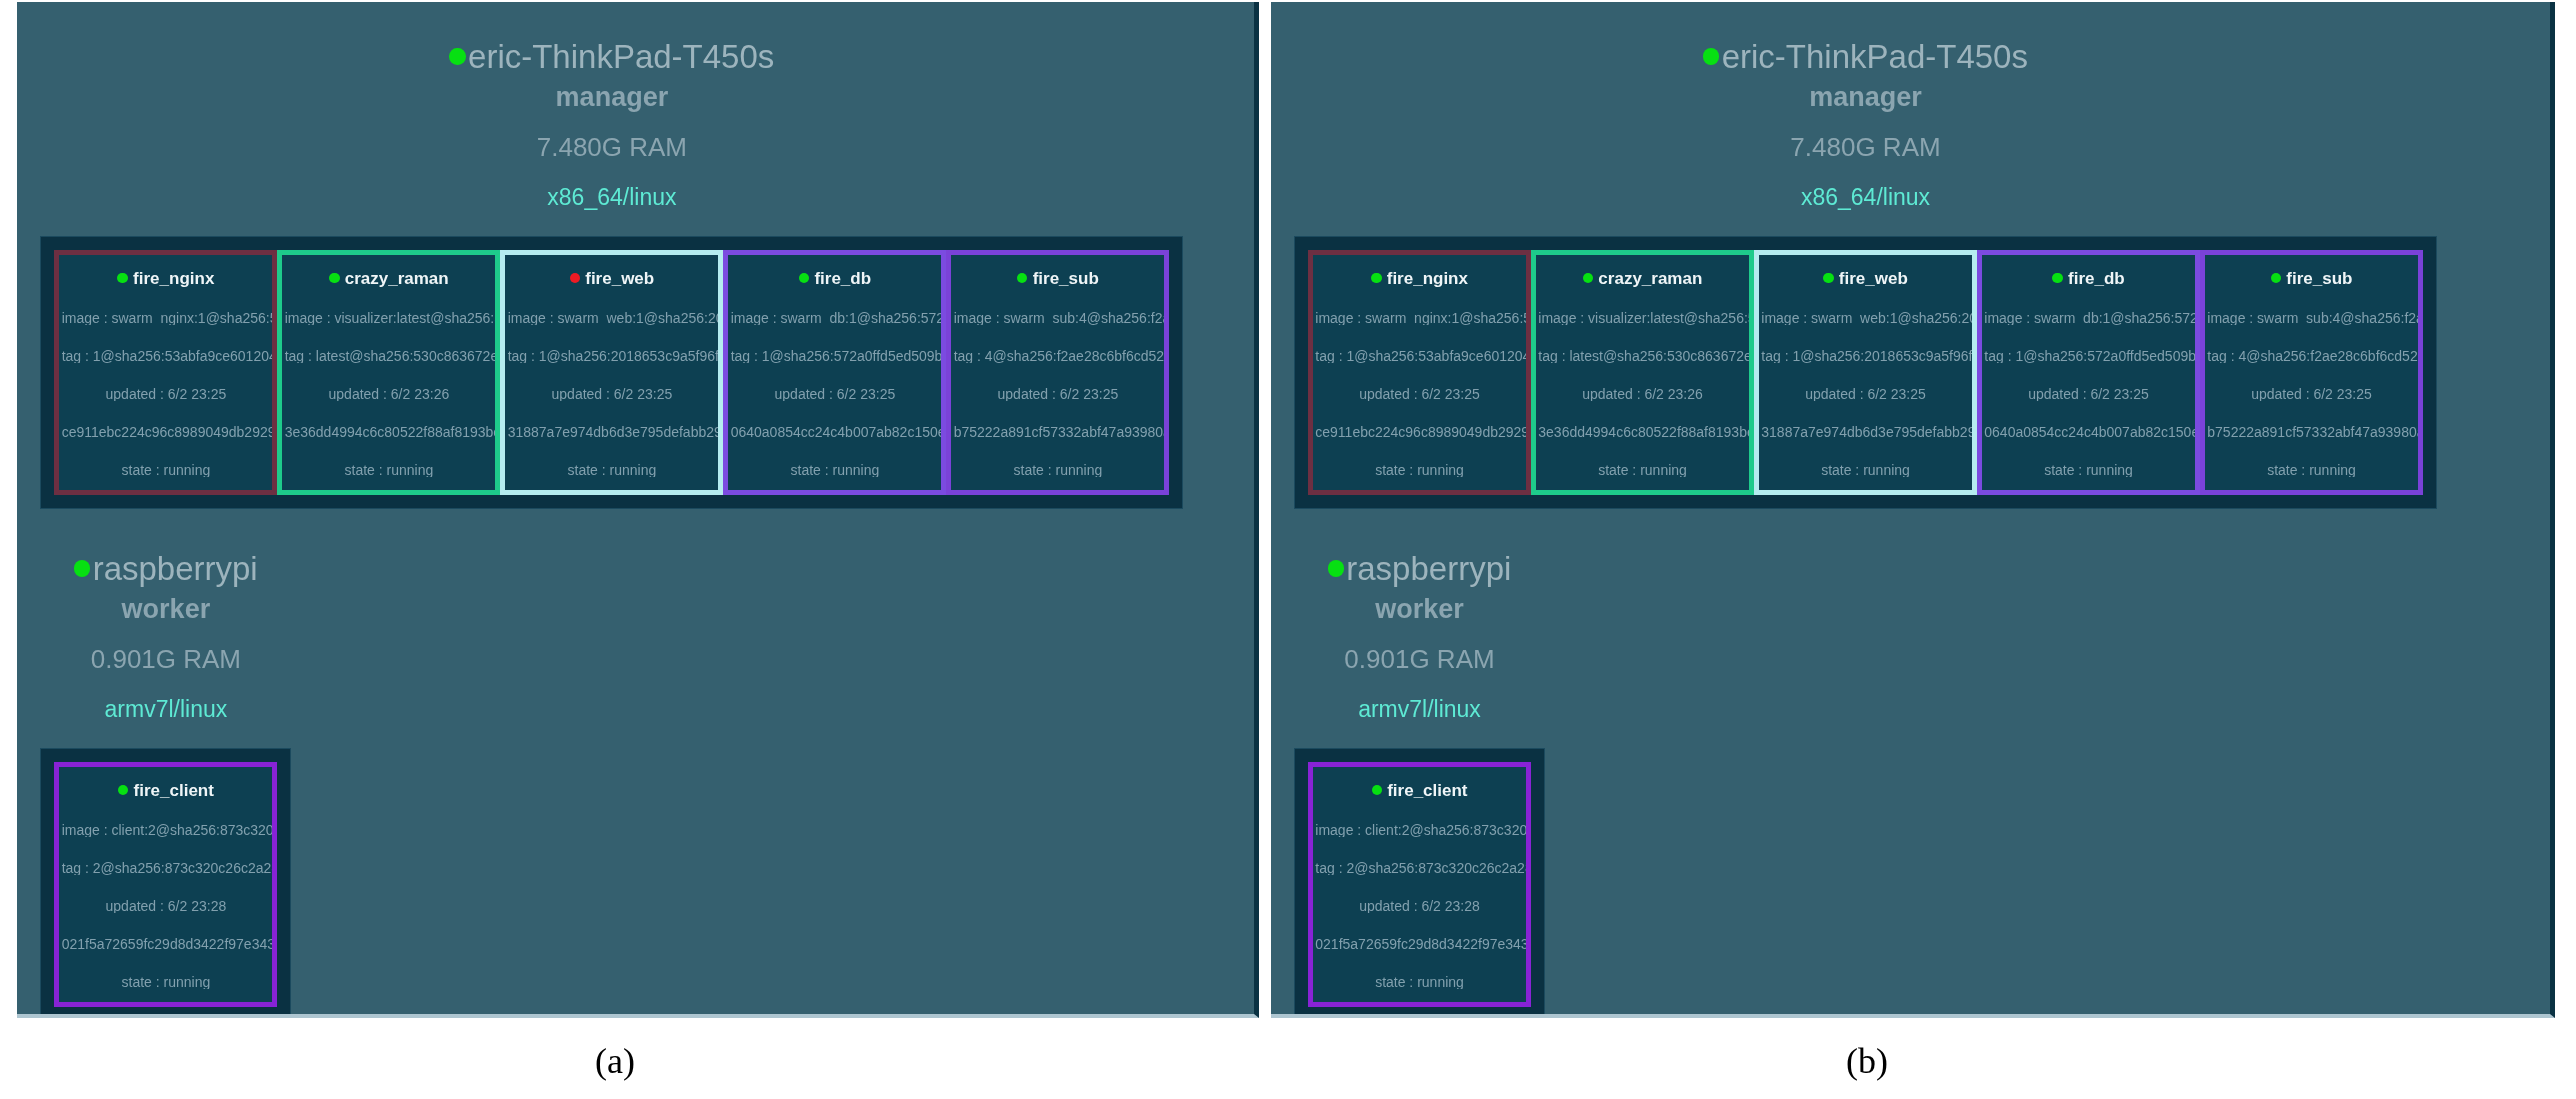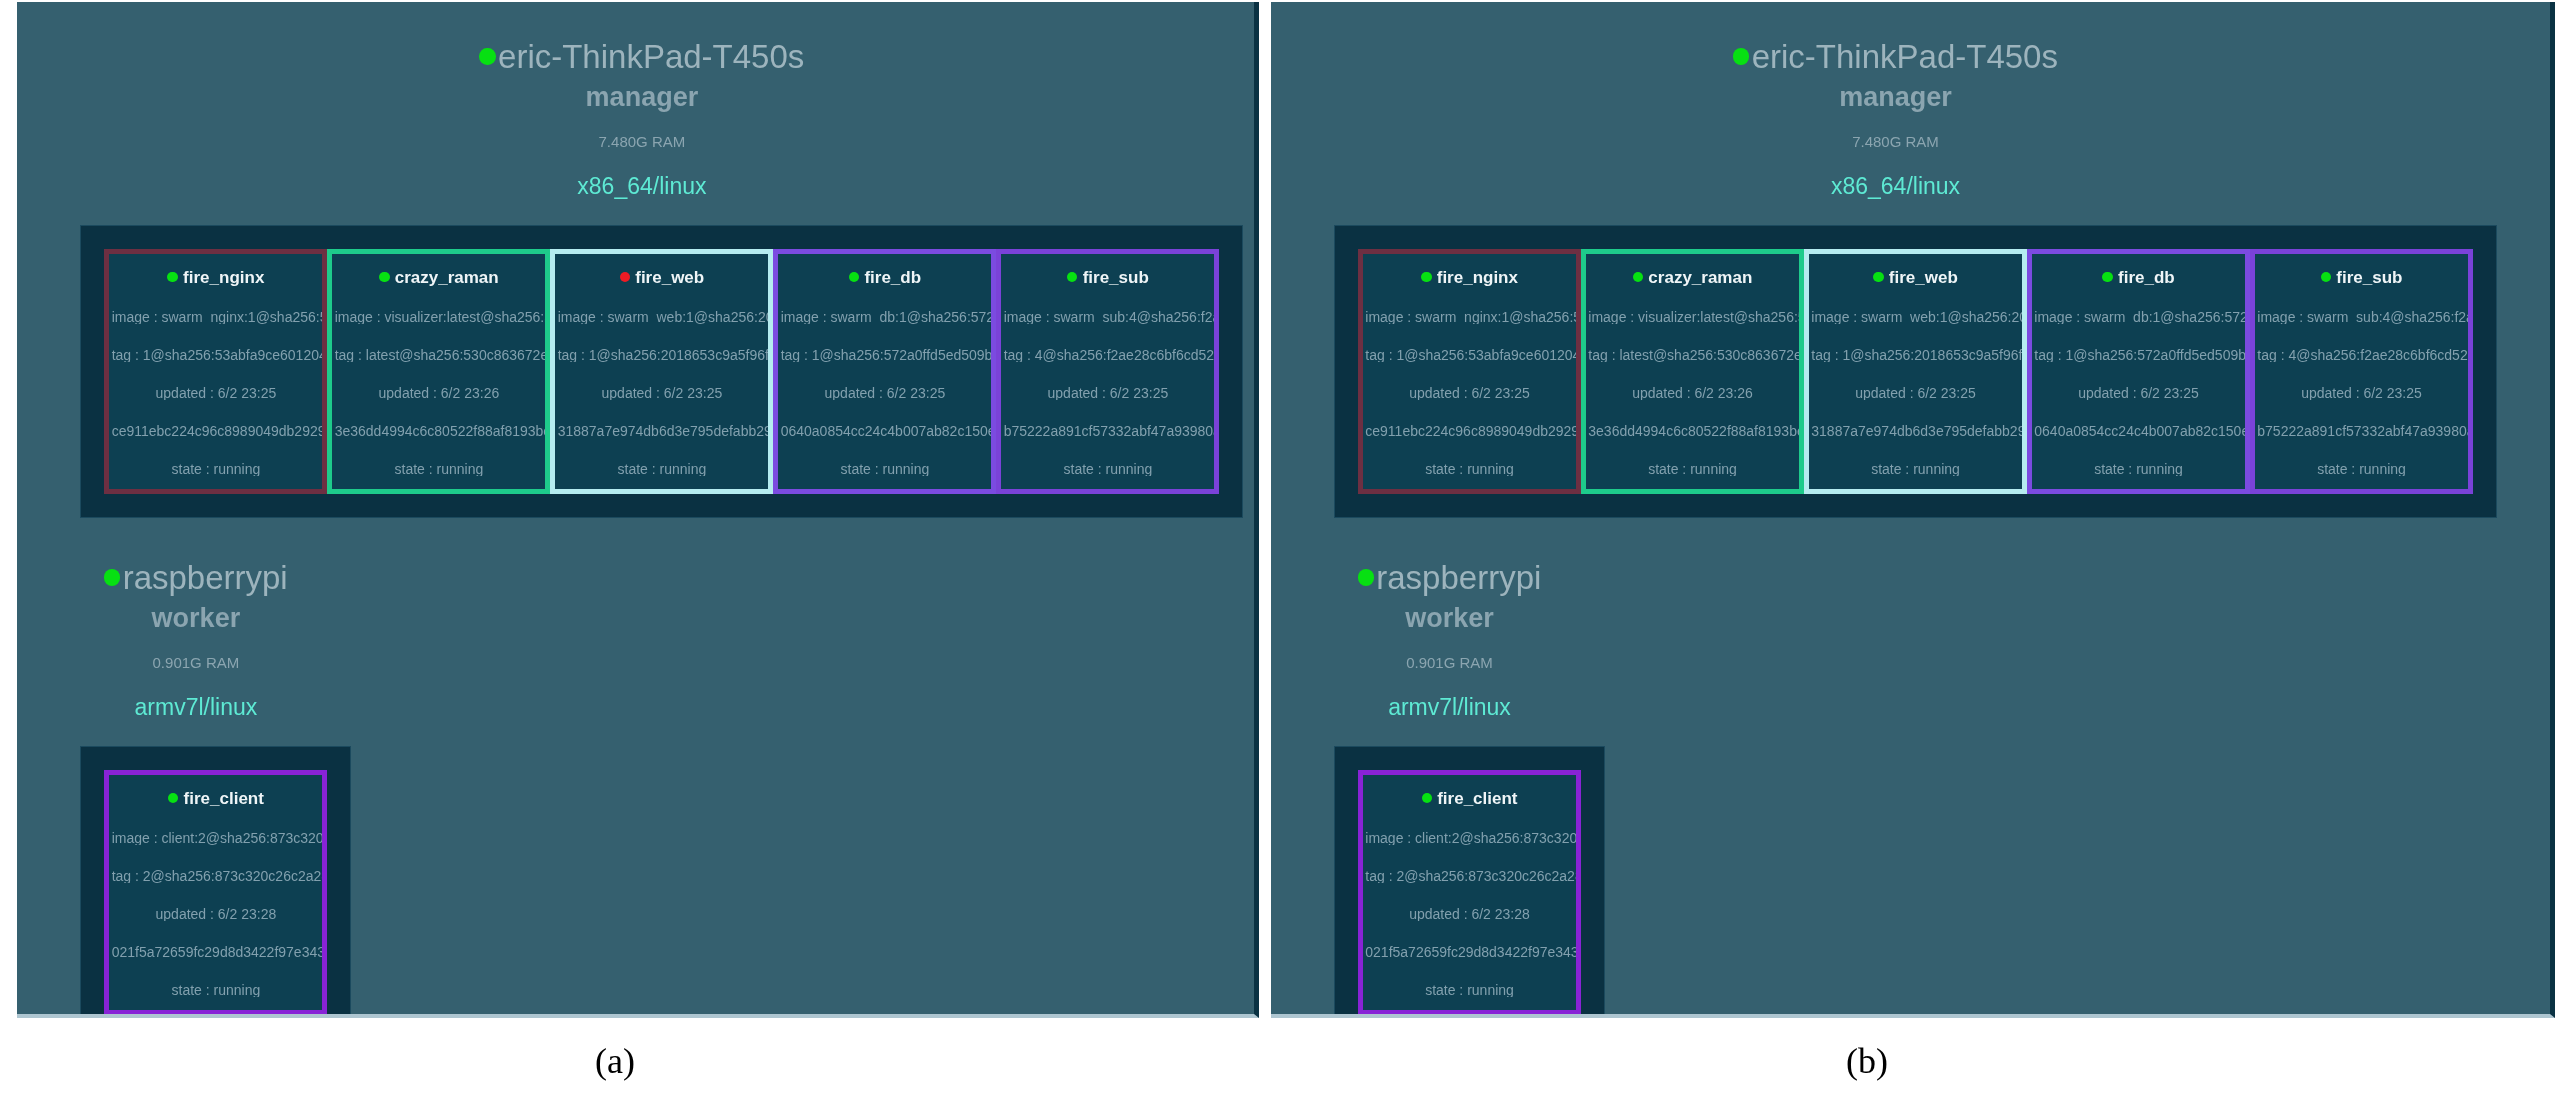--- a/index.html
+++ b/index.html
@@ -16,25 +16,25 @@
   #panel-a{left:17.4px;width:1237px;}
   #panel-b{left:1271px;width:1279px;}
   .nodes{position:relative;}
   .node{width:max-content;margin-left:23px;text-align:center;}
   .nodes > .node:nth-child(1){margin-top:38px;}
   .nodes > .node + .node{margin-top:43px;}
   .node-title{font-size:33px;line-height:1;color:#9db4bd;white-space:nowrap;}
   .dot{display:inline-block;border-radius:50%;}
   .node-dot{width:16.3px;height:16.3px;background:#07e012;vertical-align:3.5px;margin-right:2.3px;}
   .node-role{margin-top:11px;font-size:27px;line-height:1;font-weight:bold;color:#8ba5b0;}
-  .node-ram{margin-top:23px;font-size:15px;line-height:1;color:#8ba5b0;}
+  .node-ram{margin-top:23px;font-size:26px;line-height:1;color:#8ba5b0;}
   .node-platform{margin-top:26px;font-size:23px;line-height:1;color:#5eead4;}
   .tasks{
     margin-top:27px;display:flex;width:max-content;
-    background:#0a3142;border:1.2px solid #1b4a5e;padding:23px;margin-left:40px;
+    background:#0a3142;border:1.2px solid #1b4a5e;padding:13px;
   }
   .task{
     width:213px;height:235px;border:5.8px solid #888;background:#0d4052;
     text-align:center;overflow:hidden;flex:none;
   }
   .task-title{margin-top:15px;font-size:17px;line-height:1;font-weight:bold;color:#eff5f7;white-space:nowrap;}
   .task-dot{width:10.5px;height:10.5px;vertical-align:0.6px;margin-right:5.2px;}
   .task-line{
     margin-top:24px;font-size:14px;line-height:1;color:#82a0ae;
     white-space:nowrap;overflow:hidden;padding:0 2.3px;

